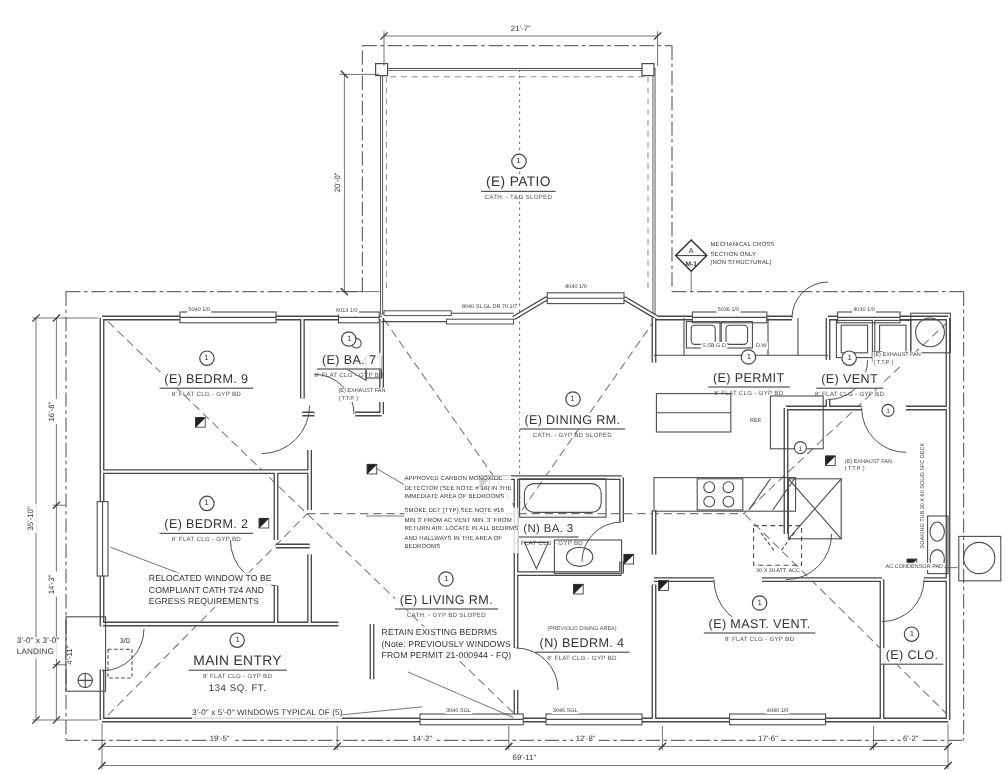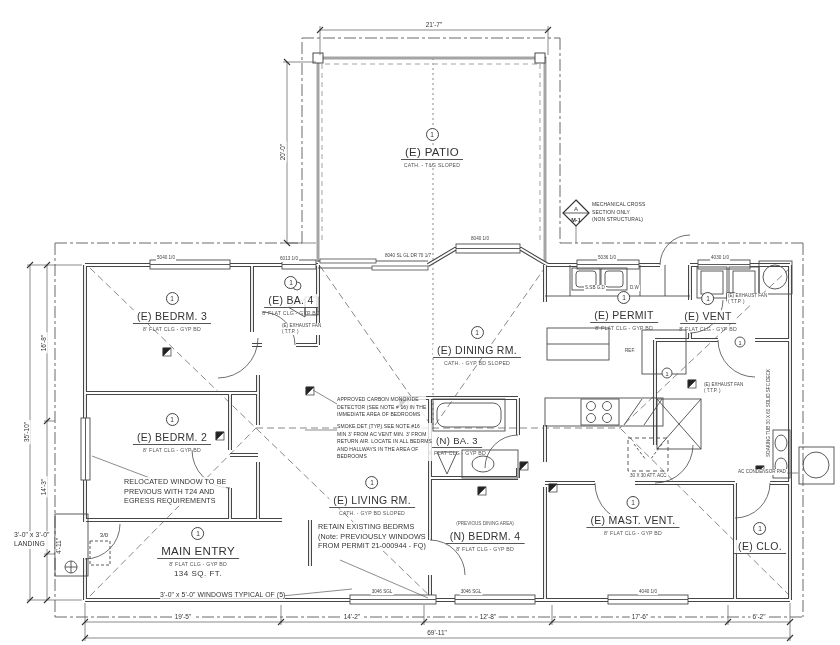--- a/index.html
+++ b/index.html
@@ -232,27 +232,27 @@
 </svg>
 
 <div class="room" style="left:432px;top:128px">
   <span class="tag">1</span>
   <span class="rname big">(E) PATIO</span>
   <div class="rsub">CATH. - T&amp;G SLOPED</div>
 </div>
 
 <div class="room" style="left:172px;top:292px">
   <span class="tag">1</span>
-  <span class="rname">(E) BEDRM. 3</span>
+  <span class="rname">(E) BEDRM. 9</span>
   <div class="rsub">8' FLAT CLG - GYP BD</div>
 </div>
 
 <div class="room" style="left:291px;top:276px">
   <span class="tag">1</span>
-  <span class="rname">(E) BA. 4</span>
+  <span class="rname">(E) BA. 7</span>
   <div class="rsub">8' FLAT CLG - GYP BD</div>
 </div>
 
 <div class="room" style="left:477px;top:326px">
   <span class="tag">1</span>
   <span class="rname">(E) DINING RM.</span>
   <div class="rsub">CATH. - GYP BD SLOPED</div>
 </div>
 
 <div class="room" style="left:624px;top:291px">
@@ -304,21 +304,21 @@
 
 <div class="room" style="left:198px;top:527px">
   <span class="tag">1</span>
   <span class="rname big">MAIN ENTRY</span>
   <div class="rsub">8' FLAT CLG - GYP BD</div>
   <div class="rarea">134 SQ. FT.</div>
 </div>
 
 <div class="lbl note" style="left:124px;top:477px">
   <div>RELOCATED WINDOW  TO BE</div>
-  <div>PREVIOUS WITH T24 AND</div>
+  <div>COMPLIANT CATH T24 AND</div>
   <div>EGRESS REQUIREMENTS</div>
 </div>
 
 <div class="lbl note" style="left:318px;top:522px">
   <div>RETAIN EXISTING BEDRMS</div>
   <div>(Note: PREVIOUSLY WINDOWS</div>
   <div>FROM PERMIT 21-000944 - FQ)</div>
 </div>
 
 <div class="lbl note sm" style="left:337px;top:396px">

